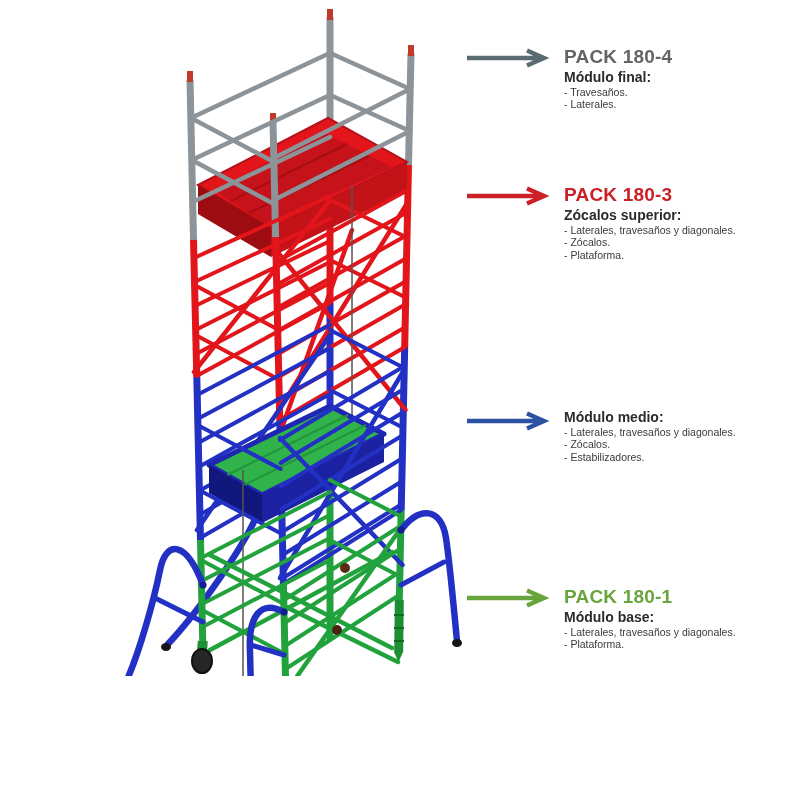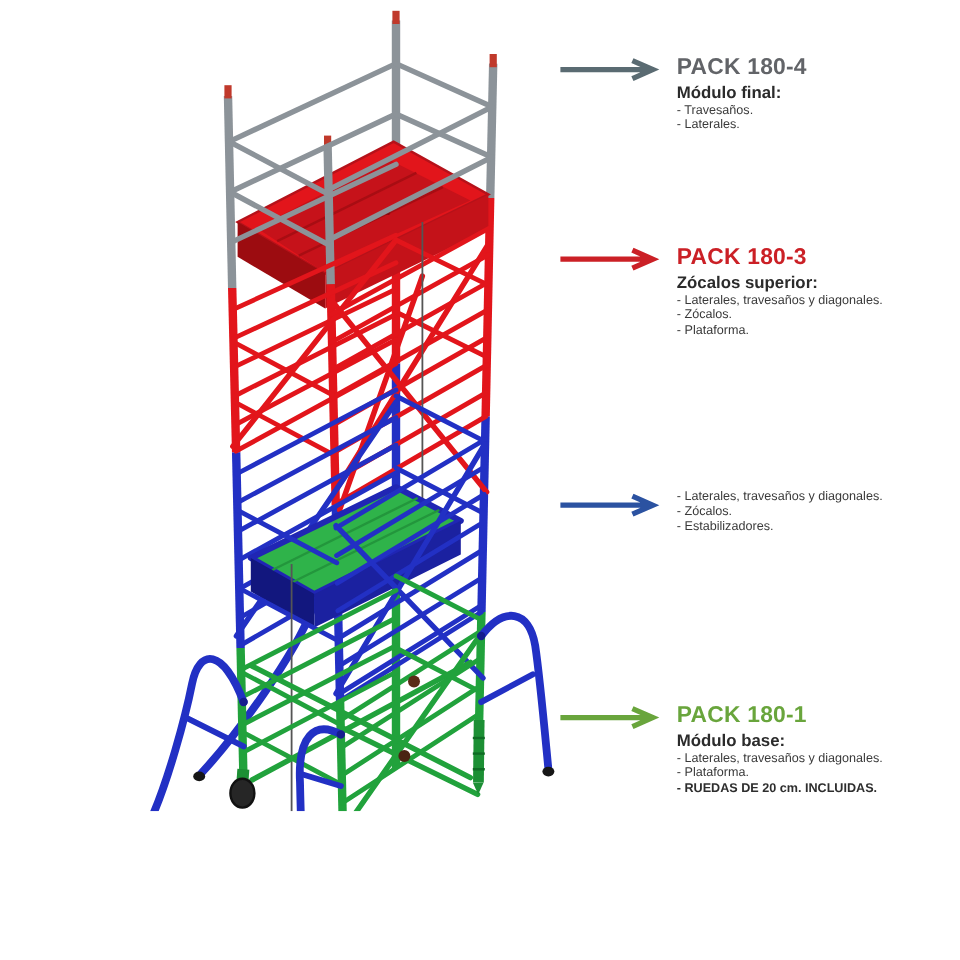--- a/index.html
+++ b/index.html
@@ -220,50 +220,50 @@
       <path d="M1 10 H75 M61 2.5 L78 10 L61 17.5"></path>
     </svg>
     <div class="pack-text">
       <h2 class="pack-title">PACK 180-4</h2>
       <div class="pack-subtitle">Módulo final:</div>
       <div class="pack-item">- Travesaños.</div>
       <div class="pack-item">- Laterales.</div>
     </div>
   </div>
 
-  <div class="pack" style="top: 206px; --pack-color: #cb2026; --arrow-color: #cb2026;">
+  <div class="pack" style="top: 186px; --pack-color: #cb2026; --arrow-color: #cb2026;">
     <svg class="arrow" width="92" height="20" viewBox="0 0 92 20">
       <path d="M1 10 H75 M61 2.5 L78 10 L61 17.5"></path>
     </svg>
     <div class="pack-text">
       <h2 class="pack-title">PACK 180-3</h2>
       <div class="pack-subtitle">Zócalos superior:</div>
       <div class="pack-item">- Laterales, travesaños y diagonales.</div>
       <div class="pack-item">- Zócalos.</div>
       <div class="pack-item">- Plataforma.</div>
     </div>
   </div>
 
   <div class="pack" style="top: 411px; --pack-color: #2b52a1; --arrow-color: #2b52a1;">
     <svg class="arrow" width="92" height="20" viewBox="0 0 92 20">
       <path d="M1 10 H75 M61 2.5 L78 10 L61 17.5"></path>
     </svg>
     <div class="pack-text">
+      <div class="pack-subtitle">Módulo medio:</div>
       <div class="pack-item">- Laterales, travesaños y diagonales.</div>
       <div class="pack-item">- Zócalos.</div>
       <div class="pack-item">- Estabilizadores.</div>
     </div>
   </div>
 
   <div class="pack" style="top: 588px; --pack-color: #69a53c; --arrow-color: #69a53c;">
     <svg class="arrow" width="92" height="20" viewBox="0 0 92 20">
       <path d="M1 10 H75 M61 2.5 L78 10 L61 17.5"></path>
     </svg>
     <div class="pack-text">
       <h2 class="pack-title">PACK 180-1</h2>
       <div class="pack-subtitle">Módulo base:</div>
       <div class="pack-item">- Laterales, travesaños y diagonales.</div>
       <div class="pack-item">- Plataforma.</div>
-      <div class="pack-item strong">- RUEDAS DE 20 cm. INCLUIDAS.</div>
     </div>
   </div>
 
 </div>
 
 </body></html>

